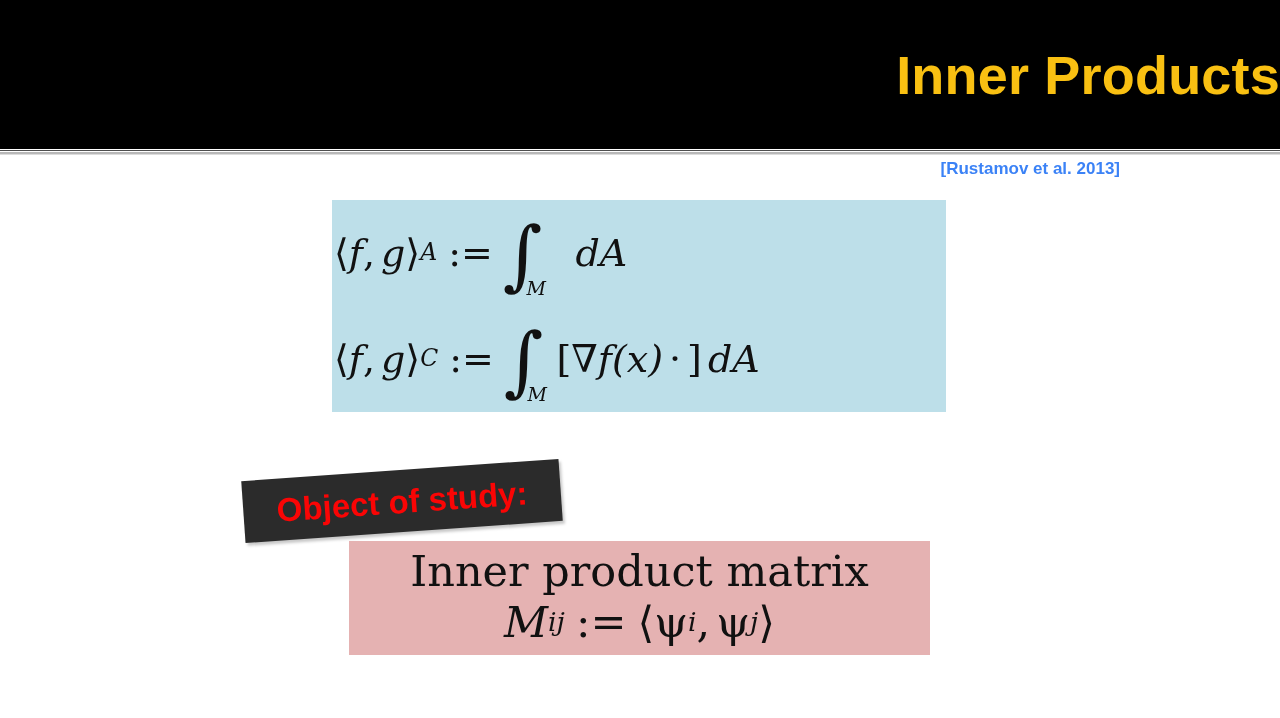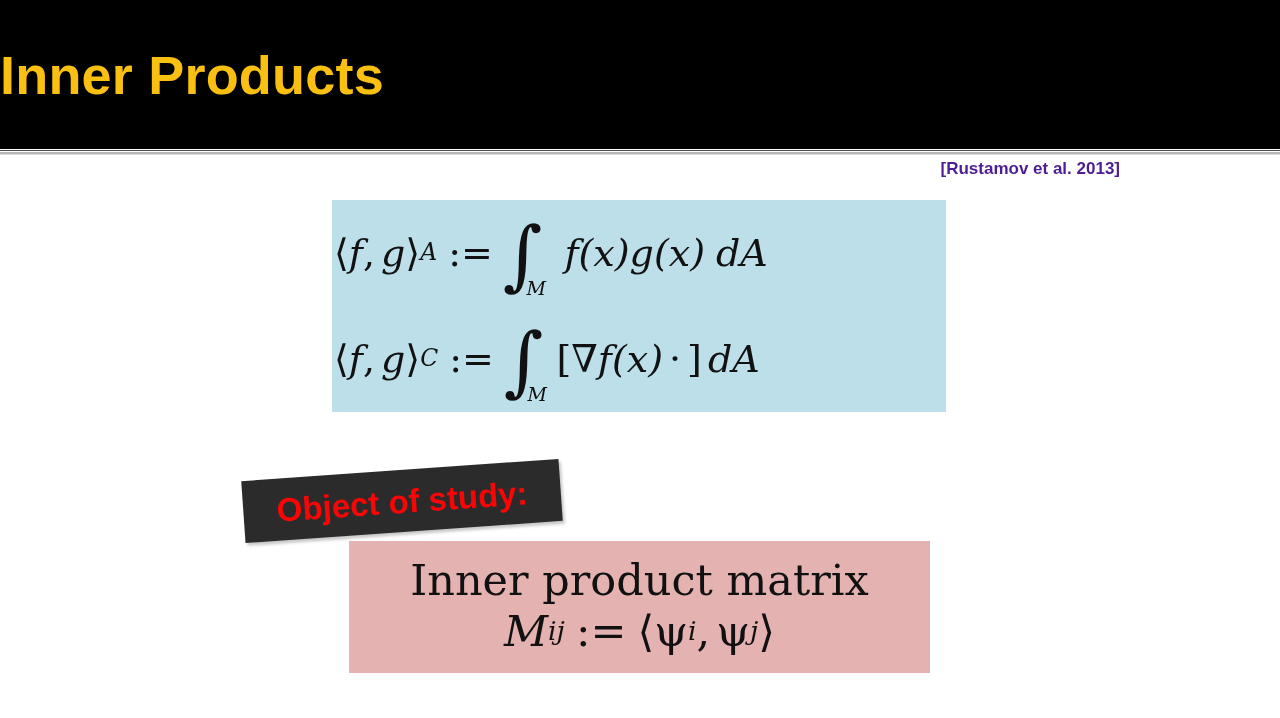--- a/index.html
+++ b/index.html
@@ -25,21 +25,21 @@
   
   .title-bar {
     position: absolute;
     left: 0;
     top: 0;
     width: 1280px;
     height: 149px;
     background: #000000;
     display: flex;
     align-items: center;
-    justify-content: flex-start;
+    justify-content: flex-end;
   }
   .slide-title {
     color: #f9c012;
     font-family: "Liberation Sans", sans-serif;
     font-size: 54px;
     font-weight: bold;
     letter-spacing: 0.2px;
     line-height: 1;
     white-space: nowrap;
     user-select: none;
@@ -59,21 +59,21 @@
       #b8b8b8 3px, #b8b8b8 5px,
       #dcdcdc 5px, #dcdcdc 6px,
       #ffffff 6px, #ffffff 8px);
   }
 
   
   .citation {
     position: absolute;
     right: 160px;
     top: 159px;
-    color: #4c1d95;
+    color: #3b82f6;
     font-family: "Liberation Sans", sans-serif;
     font-size: 17px;
     font-weight: bold;
     white-space: nowrap;
     user-select: none;
   }
 
   
   .eq-block {
     position: absolute;
@@ -164,21 +164,21 @@
     white-space: nowrap;
     user-select: none;
   }
 
   
   .def-block {
     position: absolute;
     left: 349px;
     top: 541px;
     width: 581px;
-    height: 132px;
+    height: 114px;
     background: #e5b2b2;
     display: flex;
     flex-direction: column;
     align-items: center;
     justify-content: center;
   }
   .def-title {
     font-family: "DejaVu Serif", "Liberation Serif", serif;
     font-size: 43px;
     color: #111111;
@@ -218,21 +218,20 @@
           <span class="mi">g</span>
           <span class="mo">⟩</span>
           <span class="sub">A</span>
           <span class="sp-m"></span>
           <span class="mo">:=</span>
         <span class="intg">
           <span>∫</span>
           <span class="ilimit">M</span>
         </span>
         <span class="sp-l"></span>
-          <span class="mi">f(x)g(x)</span>
           <span class="sp-m"></span>
           <span class="mi">dA</span>
       </span>
     </div>
 
     <div class="eq-row row-2">
       <span class="math eq-line">
         <span class="mo">⟨</span>
           <span class="mi">f</span>
           <span class="mo">,</span>

